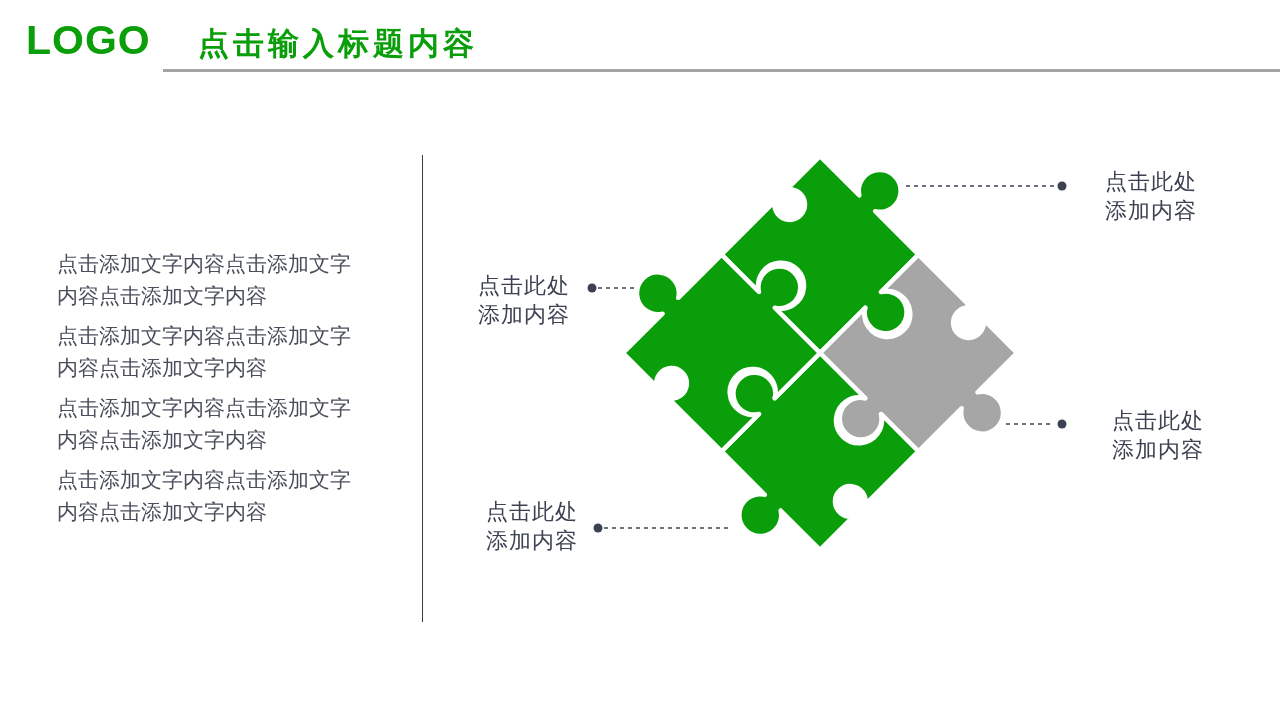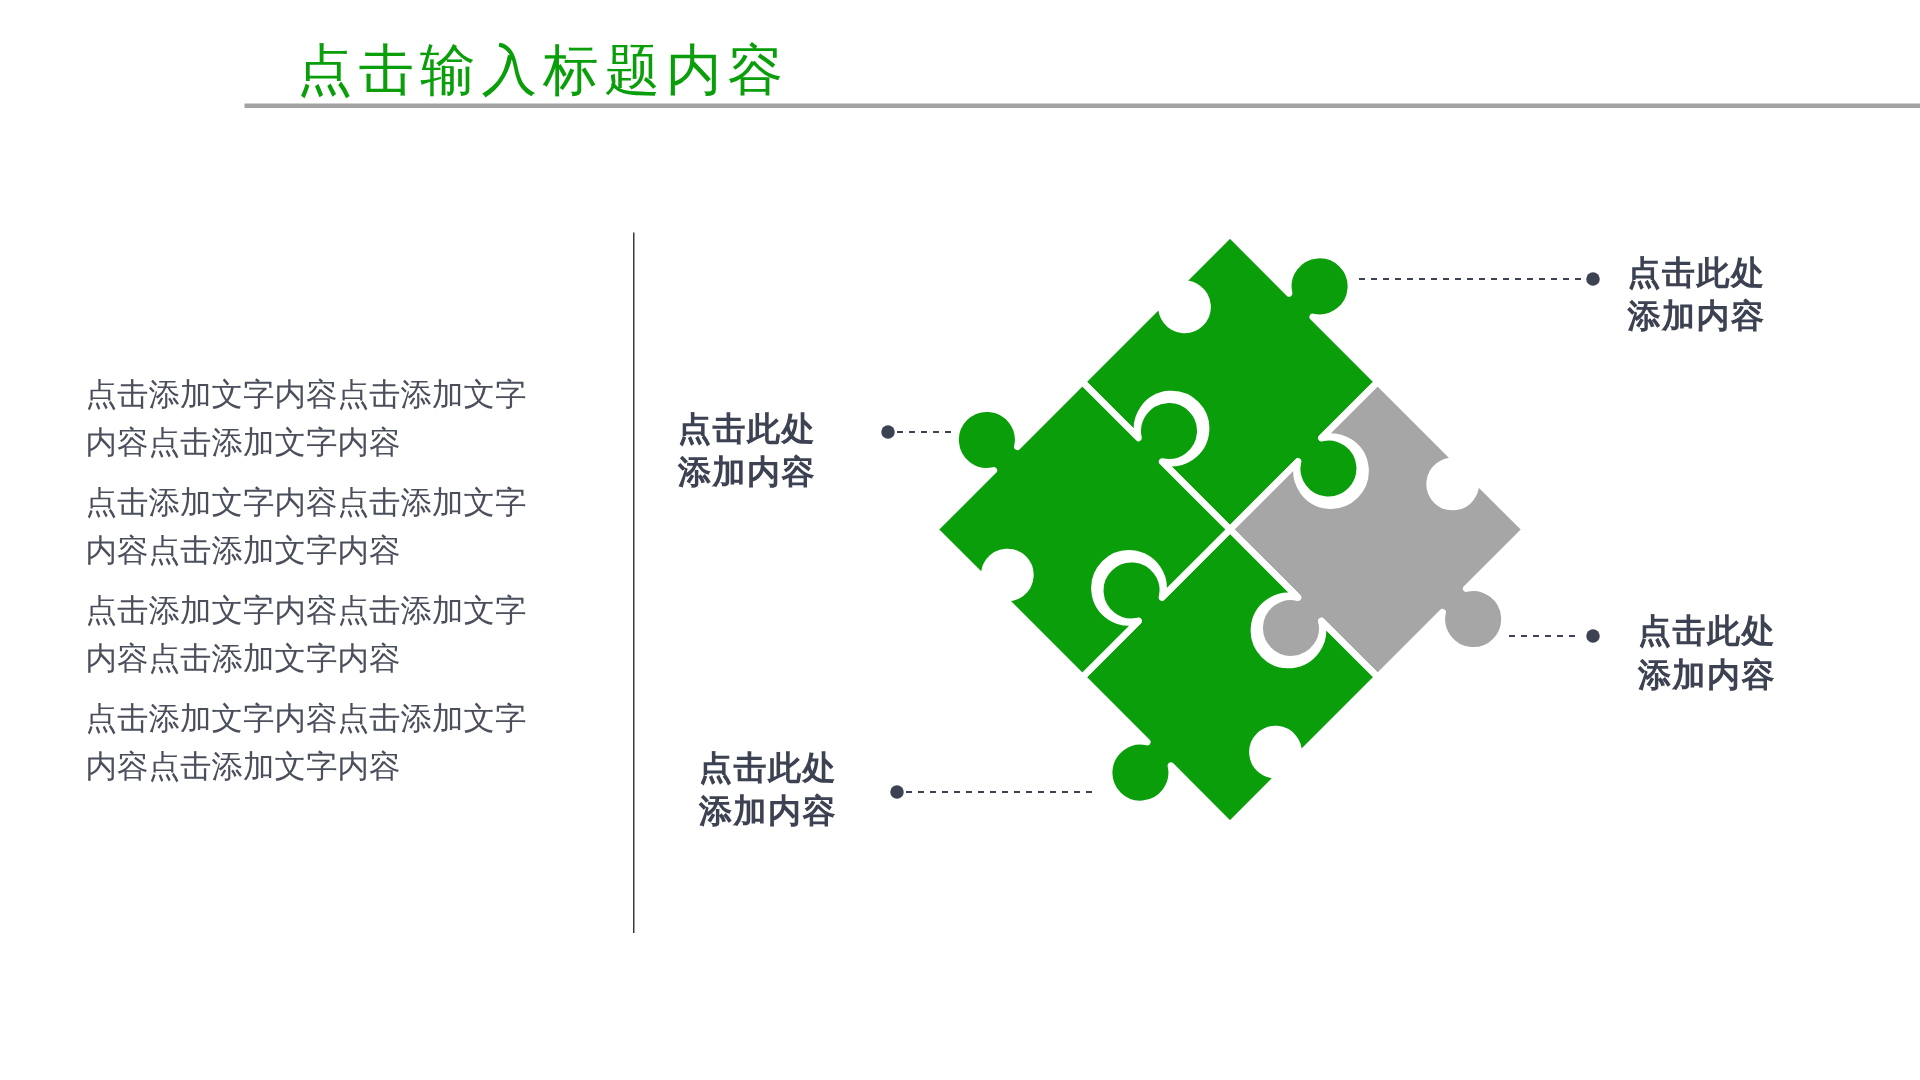--- a/index.html
+++ b/index.html
@@ -9,54 +9,55 @@
     margin:0 auto;
   }
   
   .logo{
     position:absolute;left:26px;top:20px;
     font-size:41px;font-weight:900;letter-spacing:1px;
     color:var(--green);line-height:1;
   }
   .title{
     position:absolute;left:198px;top:28px;
-    font-size:37px;font-weight:normal;letter-spacing:4px;
+    font-size:31px;font-weight:bold;letter-spacing:4px;
     color:var(--green);line-height:1;
   }
   .header-rule{
     position:absolute;left:163px;top:69px;width:1117px;height:3px;
     background:var(--rule);
   }
   
   .body-text{
     position:absolute;left:57px;top:236px;width:312px;
     font-size:21px;line-height:32px;color:var(--body);margin-top:12px;
   }
   .body-text p{margin:0 0 8px 0;padding:0;}
   
   .v-divider{
     position:absolute;left:422px;top:155px;width:1px;height:467px;
     background:#3c3c3c;
   }
   
   .diagram-svg{position:absolute;left:440px;top:120px;width:800px;height:480px;}
   .callout{
-    position:absolute;width:112px;text-align:left;
-    font-size:22px;line-height:29px;letter-spacing:1px;color:var(--dark);font-weight:bold;
+    position:absolute;width:112px;text-align:right;
+    font-size:22px;line-height:29px;letter-spacing:1px;color:var(--dark);
   }
   .callout-top-right{left:1085px;top:167px;}
   .callout-left{left:452px;top:271px;width:118px;}
   .callout-right{left:1092px;top:406px;}
   .callout-bottom-left{left:466px;top:497px;}
 </style>
 </head>
 <body>
 
 <div class="slide" style="--green: #0a9e0a; --rule: #a3a3a3; --body: #4b4f5c; --dark: #3d4252;">
 
+  <div class="logo">LOGO</div>
   <div class="title">点击输入标题内容</div>
   <div class="header-rule"></div>
 
   <div class="body-text">
     <p>点击添加文字内容点击添加文字内容点击添加文字内容</p>
     <p>点击添加文字内容点击添加文字内容点击添加文字内容</p>
     <p>点击添加文字内容点击添加文字内容点击添加文字内容</p>
     <p>点击添加文字内容点击添加文字内容点击添加文字内容</p>
   </div>
 

